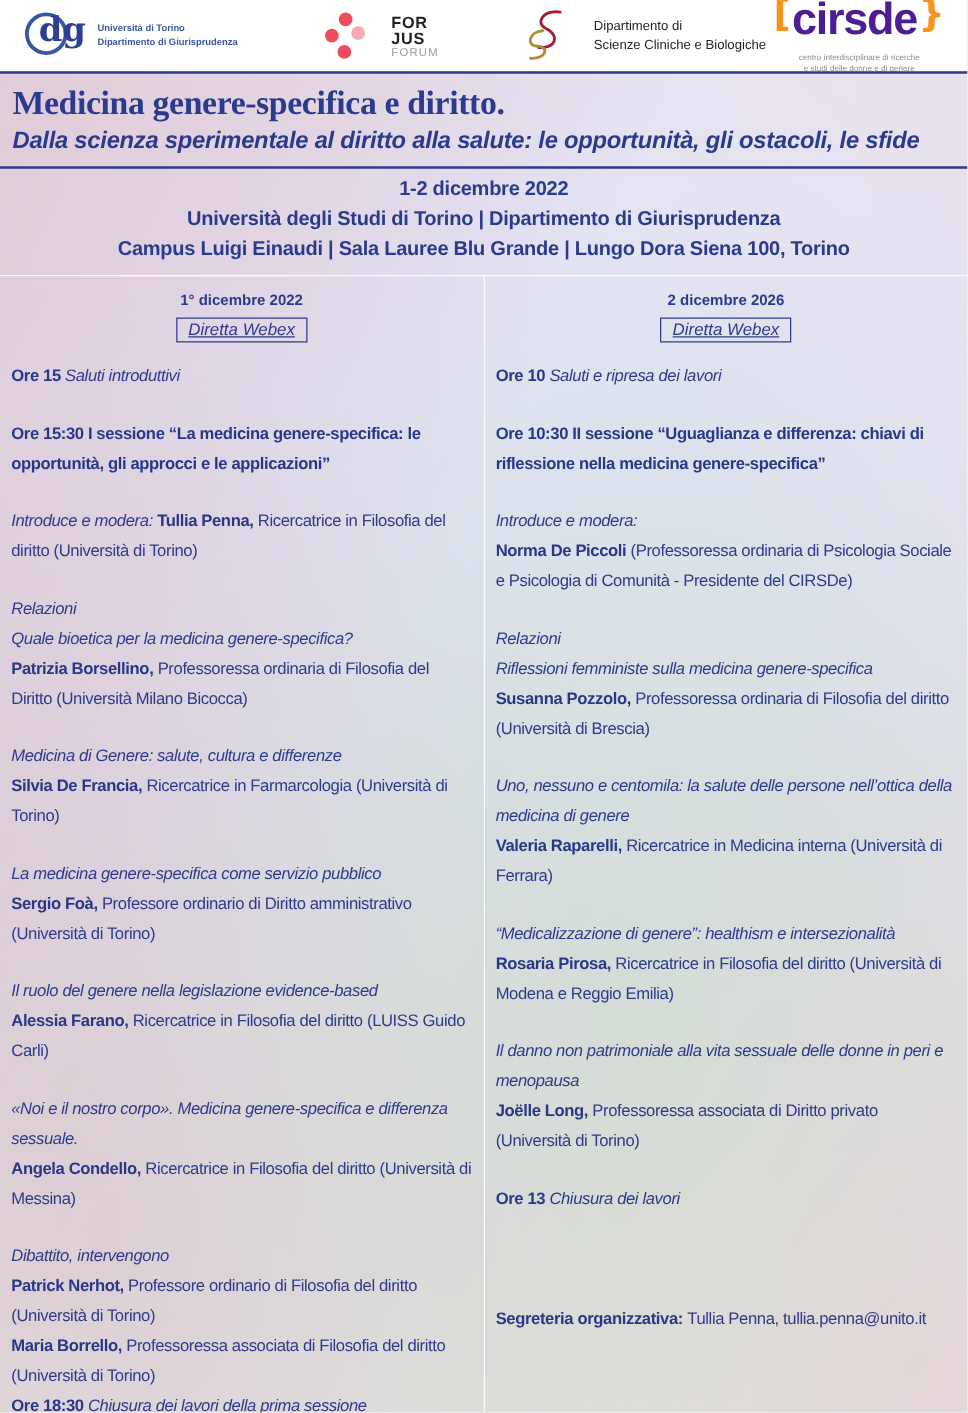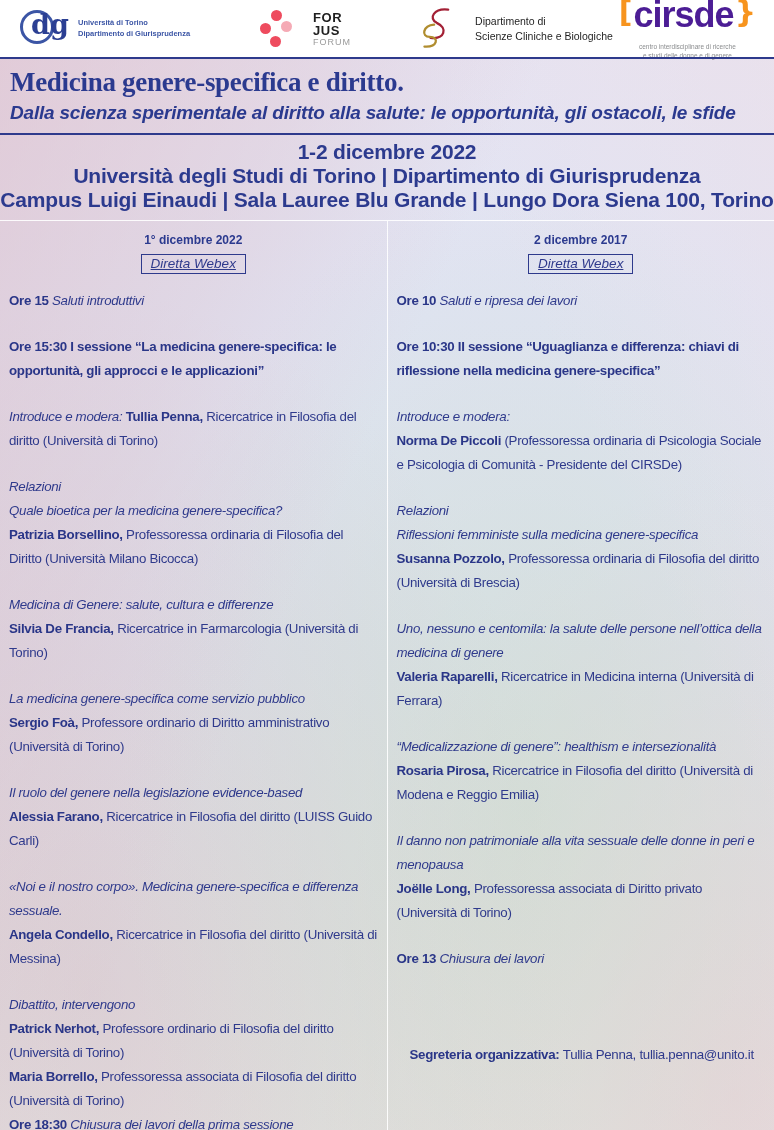--- a/index.html
+++ b/index.html
@@ -44,31 +44,31 @@
   .ci-tag{font-size:6.5px;color:#8a8c8e;line-height:1.25;text-align:center;margin-top:-2px;}
   
   .rule-navy{height:2px;background:#2e3a8c;flex:0 0 auto;}
   .rule-light{height:1px;background:rgba(255,255,255,.9);flex:0 0 auto;}
   
   .titlebox{padding:7px 10px 9px;flex:0 0 auto;}
   .titlebox h1{margin:0;font-size:27px;line-height:1.25;color:#2b3a8f;letter-spacing:-.3px;font-family:Liberation Serif, serif;}
   .titlebox h2{margin:2px 0 0;font-size:19px;font-style:italic;font-weight:bold;color:#2b3a8f;letter-spacing:-.2px;}
   
   .info{padding:5px 0 8px;text-align:center;flex:0 0 auto;}
-  .info div{font-weight:bold;font-size:21px;line-height:24px;color:#2c3a8e;letter-spacing:-.2px;}
+  .info div{font-weight:bold;font-size:16px;line-height:24px;color:#2c3a8e;letter-spacing:-.2px;}
   
   .columns{display:flex;flex:1 1 auto;align-items:stretch;}
   .col{flex:1 1 0;padding:0 9px;min-width:0;}
   .vdivider{width:1px;background:rgba(255,255,255,.9);flex:0 0 auto;}
   .day{margin:12px 0 7px;text-align:center;font-size:12px;font-weight:bold;color:#2b3a8f;}
   .webex-wrap{text-align:center;margin:0 0 15px;}
   .webex{display:inline-block;border:1px solid #2e3a8c;padding:1px 9px 2px;font-style:italic;font-size:13.5px;color:#2f3a8c;text-decoration:underline;}
   .program p{margin:0;font-size:13.3px;line-height:24px;letter-spacing:-.3px;color:#2f3a8c;}
   .program .block{margin-bottom:22px;}
-  .program .block.gap-before{margin-top:72px;margin-left:13px;}
+  .program .block.gap-before{margin-top:72px;}
   .program .b{font-weight:bold;color:#2a3688;}
   .program .i{font-style:italic;}
 </style>
 </head>
 <body>
 
 <div class="poster">
 
   <header class="logos">
     <div class="logo logo-dg">
@@ -179,21 +179,21 @@
             <p><span class="b">Patrick Nerhot, </span><span>Professore ordinario di Filosofia del diritto (Università di Torino)</span></p>
             <p><span class="b">Maria Borrello, </span><span>Professoressa associata di Filosofia del diritto (Università di Torino)</span></p>
             <p><span class="b">Ore 18:30 </span><span class="i">Chiusura dei lavori della prima sessione</span></p>
           </div>
         </div>
     </section>
 
     <div class="vdivider"></div>
 
     <section class="col">
-      <h3 class="day">2 dicembre 2017</h3>
+      <h3 class="day">2 dicembre 2026</h3>
       <div class="webex-wrap">
         <span class="webex">Diretta Webex</span>
       </div>
       <div class="program">
           <div class="block">
             <p><span class="b">Ore 10 </span><span class="i">Saluti e ripresa dei lavori</span></p>
           </div>
           <div class="block">
             <p><span class="b">Ore 10:30 II sessione “Uguaglianza e differenza: chiavi di riflessione nella medicina genere-specifica”</span></p>
           </div>

